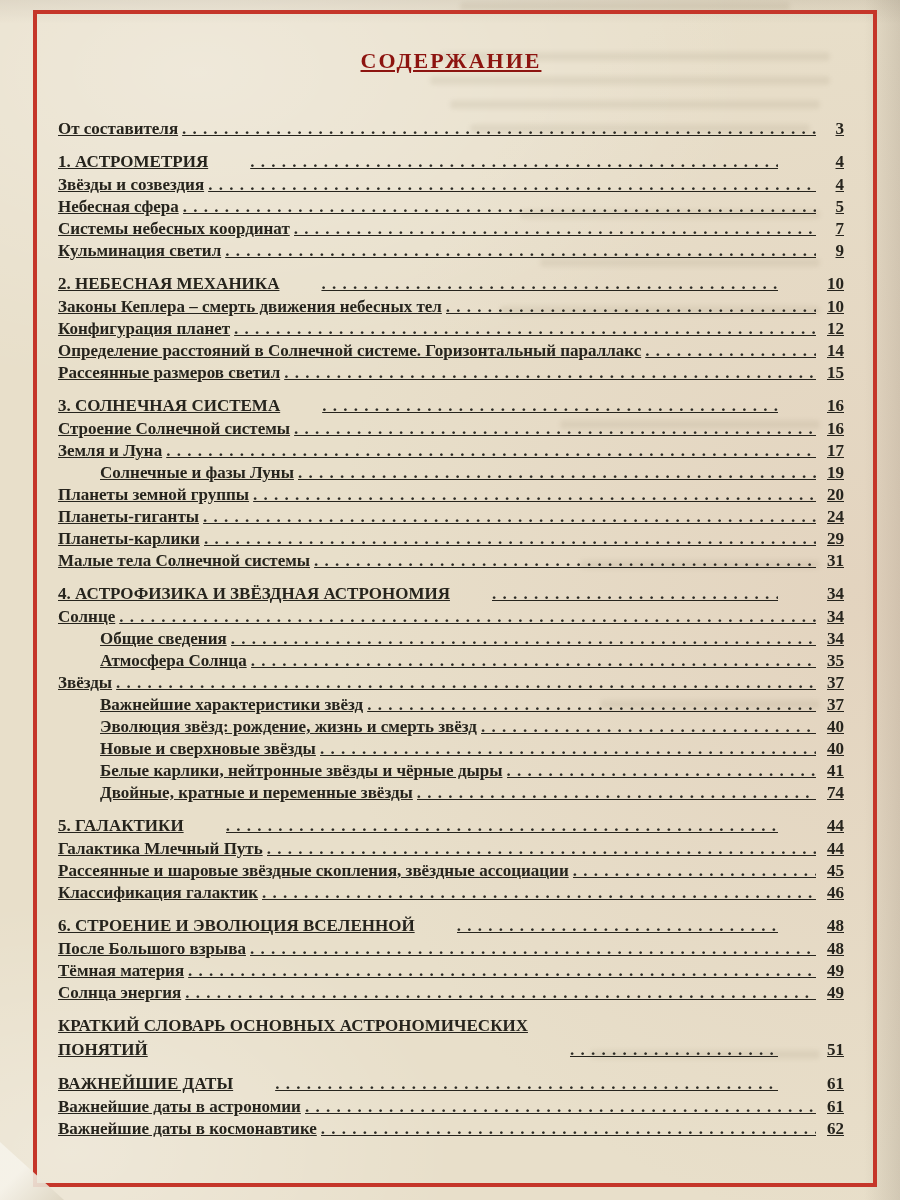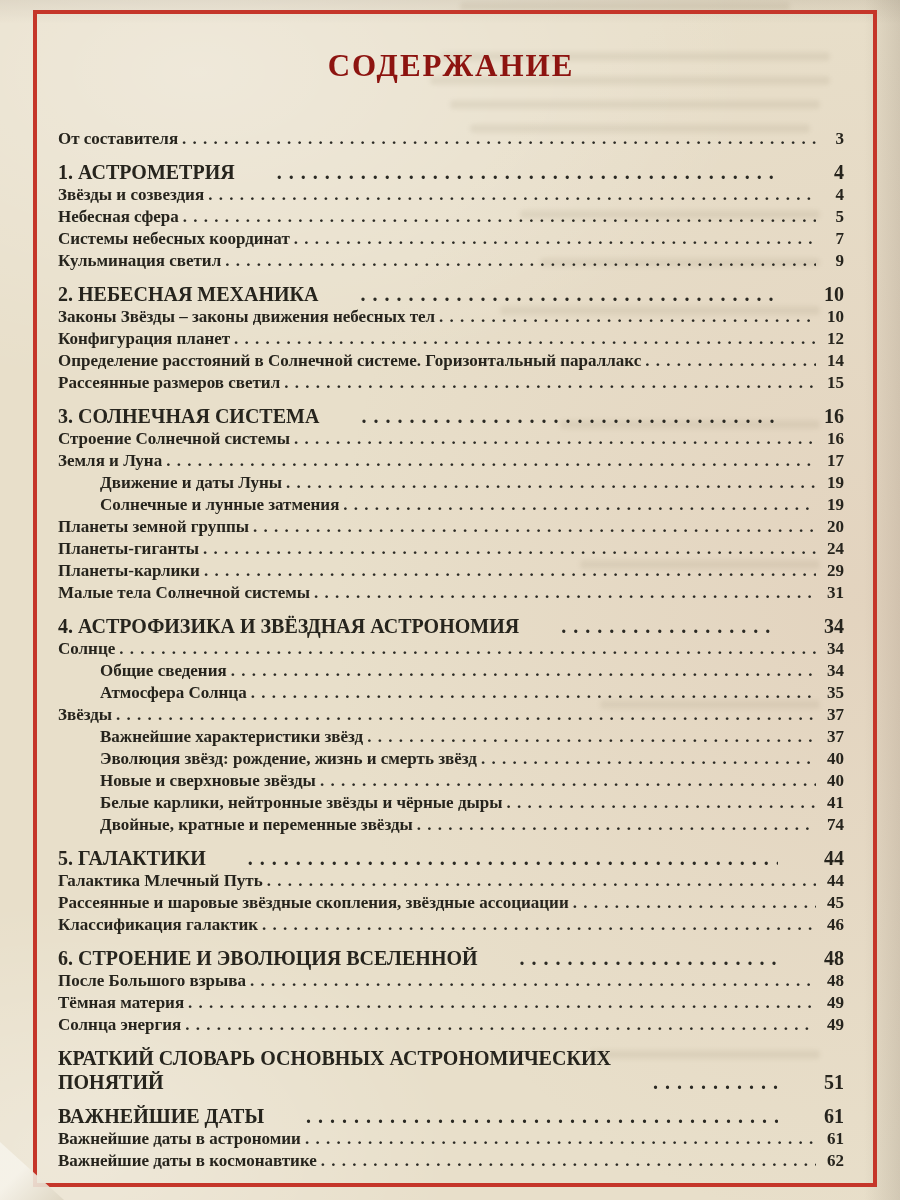--- a/index.html
+++ b/index.html
@@ -45,40 +45,42 @@
     background: #8d8166;
     opacity: .12;
     filter: blur(2px);
   }
   .content {
     position: absolute;
     left: 58px; right: 56px; top: 30px;
   }
   .toc-title {
     text-align: center;
-    font-size: 31px;
+    font-size: 22px;
     font-weight: 700;
     letter-spacing: 2px;
     color: #8d1410;
     margin: 18px 0 44px 0;
+    text-decoration: underline;
   }
   .row {
     display: flex;
     align-items: flex-end;
     color: #26241d;
     font-weight: 700;
     font-size: 17px;
     line-height: 22px;
+    text-decoration: underline;
   }
   .row .label {
     white-space: pre-wrap;
     max-width: 88%;
   }
   .row.chapter {
-    font-size: 20px;
+    font-size: 17px;
     line-height: 24px;
     gap: 38px;
   }
   .row.gap { margin-top: 10px; }
   .row.sub { padding-left: 42px; }
   .leader {
     flex: 1;
     overflow: hidden;
     white-space: nowrap;
     margin: 0 4px;
@@ -146,21 +148,21 @@
     <span class="label">Кульминация светил</span>
     <span class="leader" aria-hidden="true"></span>
     <span class="pagenum">9</span>
   </div>
         <div class="row chapter gap">
     <span class="label">2. НЕБЕСНАЯ МЕХАНИКА</span>
     <span class="leader" aria-hidden="true"></span>
     <span class="pagenum">10</span>
   </div>
         <div class="row item">
-    <span class="label">Законы Звёзды – законы движения небесных тел</span>
+    <span class="label">Законы Кеплера – смерть движения небесных тел</span>
     <span class="leader" aria-hidden="true"></span>
     <span class="pagenum">10</span>
   </div>
         <div class="row item">
     <span class="label">Конфигурация планет</span>
     <span class="leader" aria-hidden="true"></span>
     <span class="pagenum">12</span>
   </div>
         <div class="row item">
     <span class="label">Определение расстояний в Солнечной системе. Горизонтальный параллакс</span>
@@ -181,26 +183,21 @@
     <span class="label">Строение Солнечной системы</span>
     <span class="leader" aria-hidden="true"></span>
     <span class="pagenum">16</span>
   </div>
         <div class="row item">
     <span class="label">Земля и Луна</span>
     <span class="leader" aria-hidden="true"></span>
     <span class="pagenum">17</span>
   </div>
         <div class="row sub">
-    <span class="label">Движение и даты Луны</span>
-    <span class="leader" aria-hidden="true"></span>
-    <span class="pagenum">19</span>
-  </div>
-        <div class="row sub">
-    <span class="label">Солнечные и лунные затмения</span>
+    <span class="label">Солнечные и фазы Луны</span>
     <span class="leader" aria-hidden="true"></span>
     <span class="pagenum">19</span>
   </div>
         <div class="row item">
     <span class="label">Планеты земной группы</span>
     <span class="leader" aria-hidden="true"></span>
     <span class="pagenum">20</span>
   </div>
         <div class="row item">
     <span class="label">Планеты-гиганты</span>

